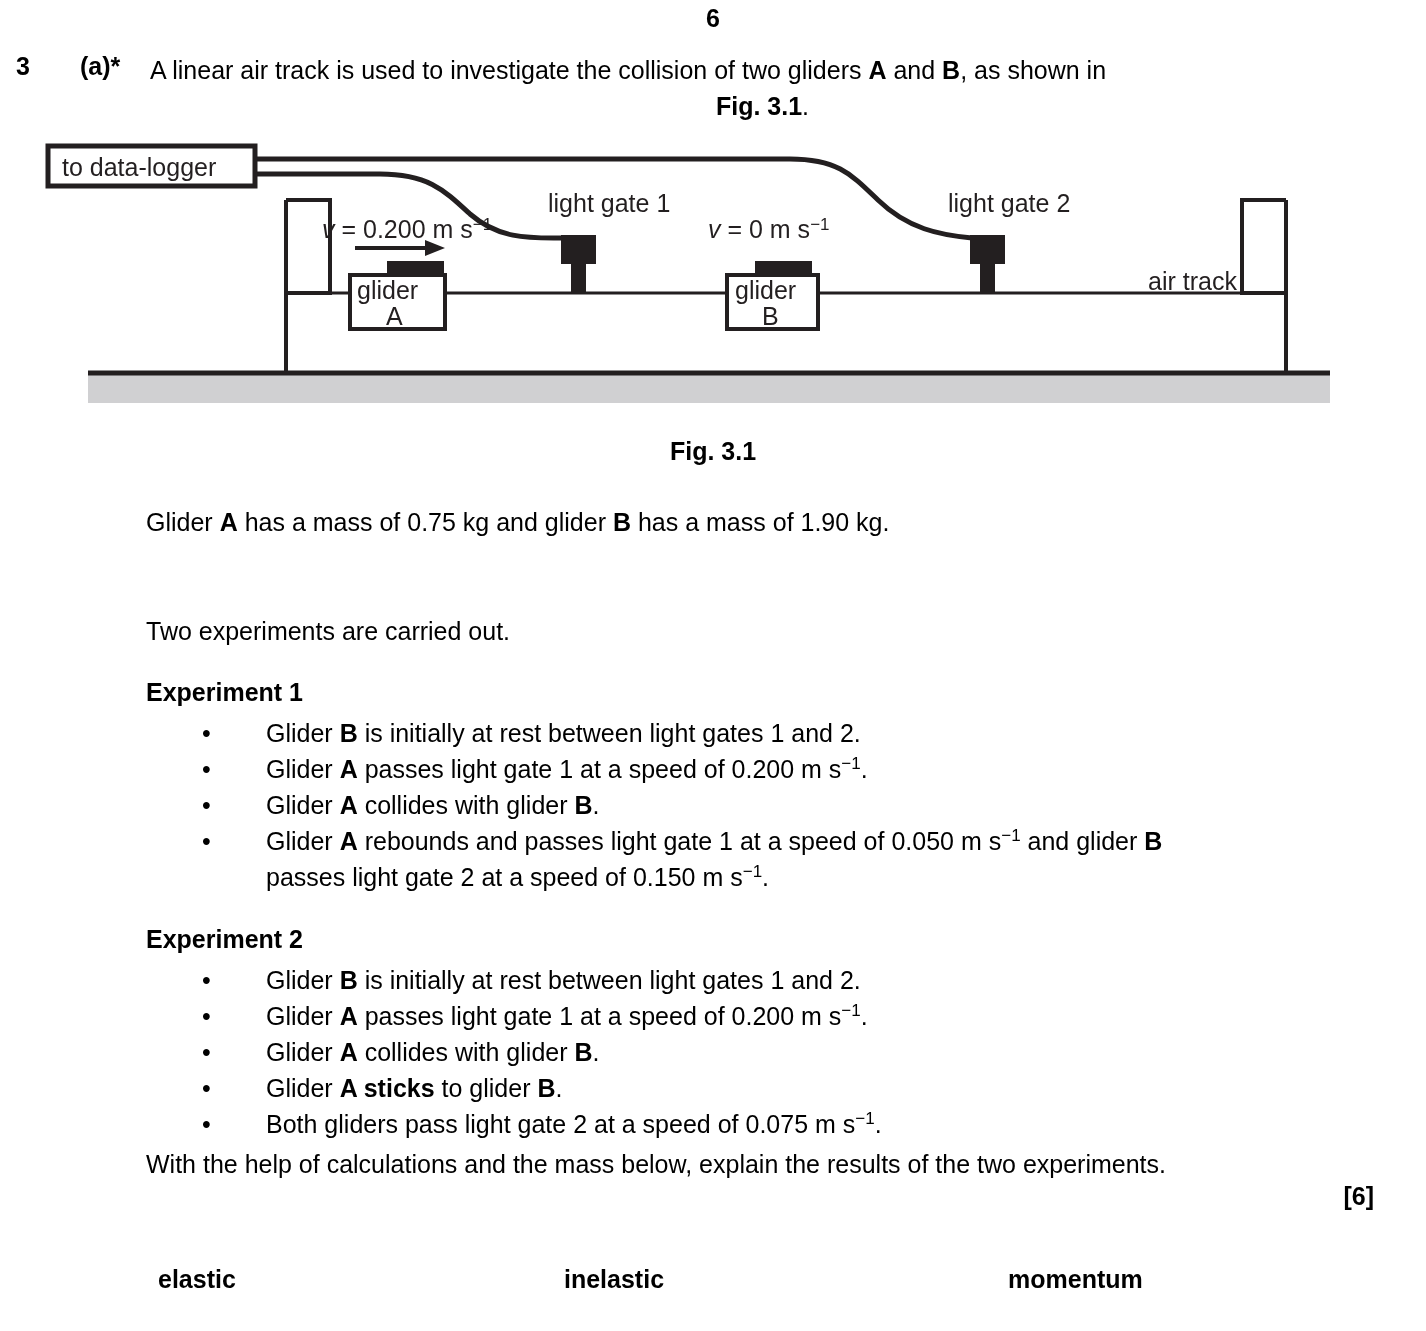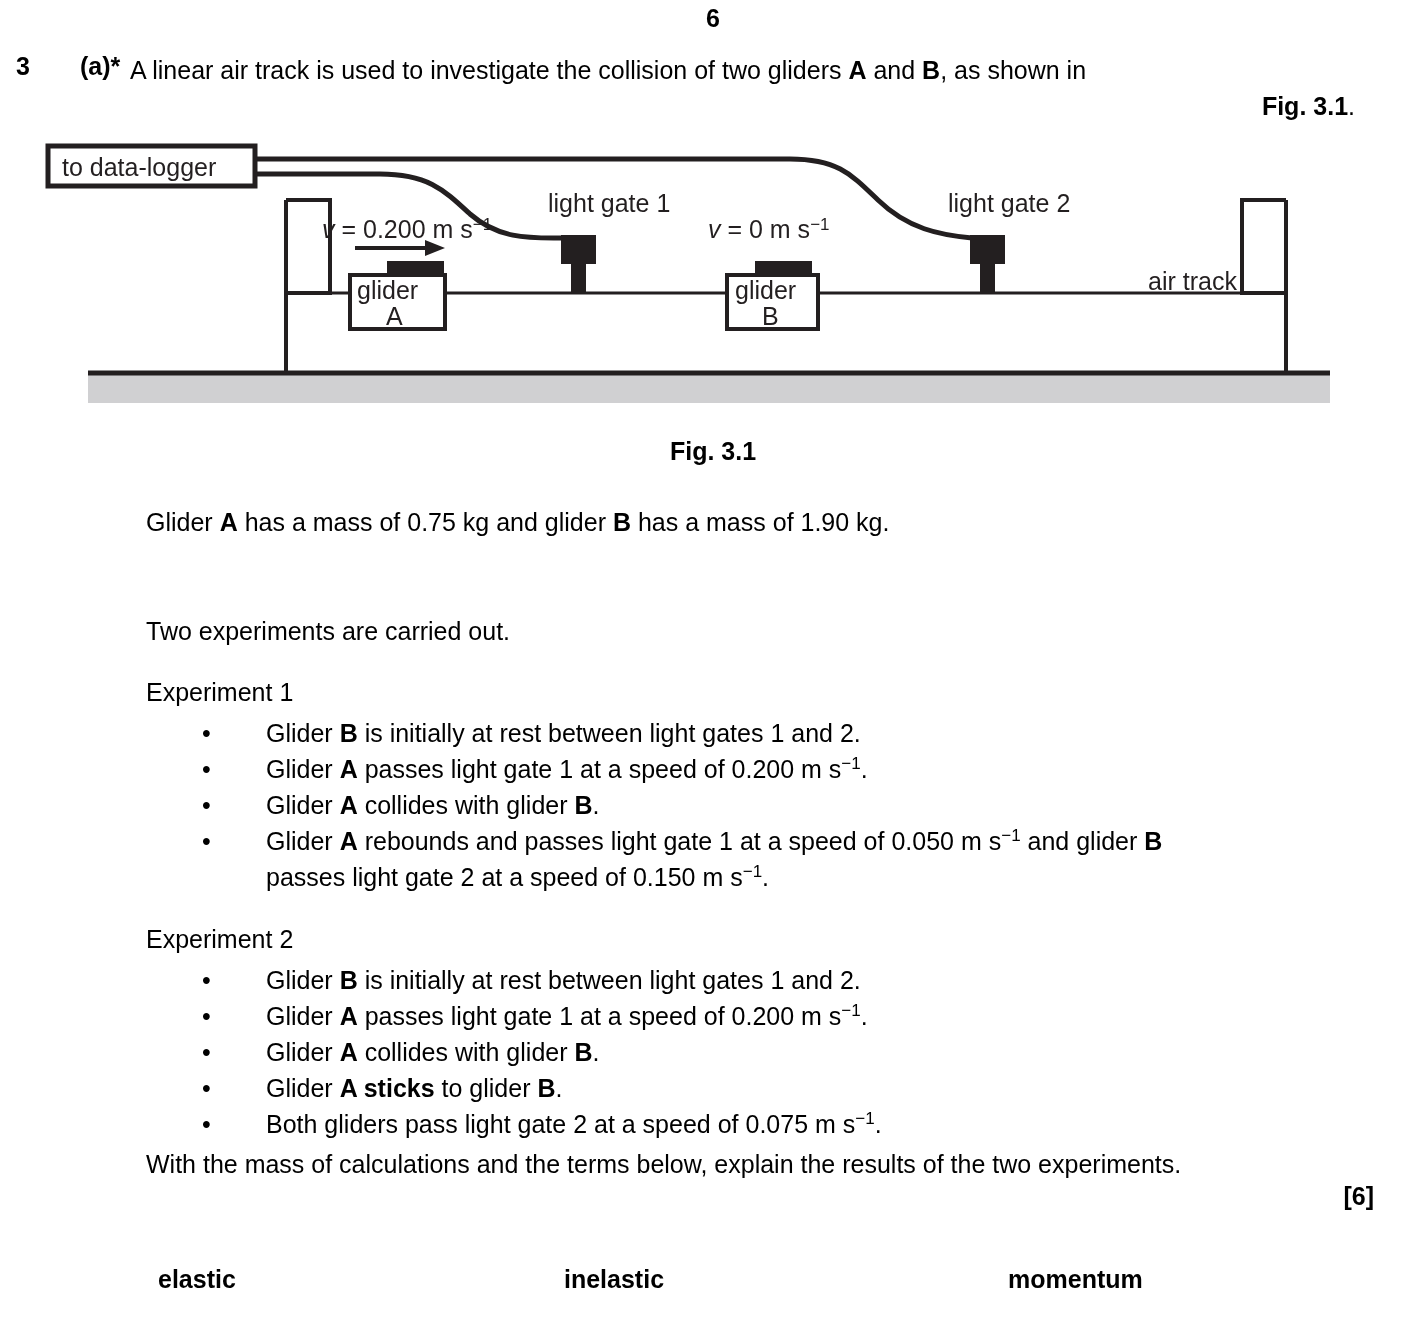--- a/index.html
+++ b/index.html
@@ -35,29 +35,29 @@
   }
   .q-part {
     position: absolute;
     left: 80px;
     top: 52px;
     font-size: 25px;
     font-weight: bold;
   }
   .q-body {
     position: absolute;
-    left: 130px;
+    left: 150px;
     top: 52px;
     width: 1225px;
     font-size: 25px;
     line-height: 36px;
     text-align: justify;
     text-justify: inter-word;
   }
-  .q-body .l2 { display: block; text-align: right; }
+  .q-body .l2 { display: block; text-align: center; }
 
   b, .b { font-weight: bold; }
 
   
   .figure {
     position: absolute;
     left: 0;
     top: 130px;
     width: 1230px;
     height: 285px;
@@ -82,21 +82,21 @@
     font-size: 25px;
     line-height: 36px;
   }
   .p-intro { top: 504px; }
   .p-two   { top: 613px; }
 
   .exp-head {
     position: absolute;
     left: 146px;
     font-size: 25px;
-    font-weight: normal;
+    font-weight: bold;
   }
   .exp1-head { top: 678px; }
   .exp2-head { top: 925px; }
 
   .bullets {
     position: absolute;
     left: 146px;
     width: 1230px;
     font-size: 25px;
     line-height: 36px;
@@ -262,20 +262,20 @@
     <span>Glider </span><b>A sticks</b><span> to glider </span><b>B</b><span>.</span>
   </div>
 
   <div class="bullet-row">
     <span class="bullet-dot">•</span>
     <span class="nb"><span>Both gliders pass light gate 2 at a speed of 0.075 m s</span><sup>−1</sup><span>.</span></span>
   </div>
 
 </div>
 
-<div class="para p-final">With the mass of calculations and the terms below, explain the results of the two experiments.</div>
+<div class="para p-final">With the help of calculations and the mass below, explain the results of the two experiments.</div>
 <div class="marks">[6]</div>
 
 <div class="terms">
   <span class="term-1">elastic</span>
   <span class="term-2">inelastic</span>
   <span class="term-3">momentum</span>
 </div>
 
 </body></html>

